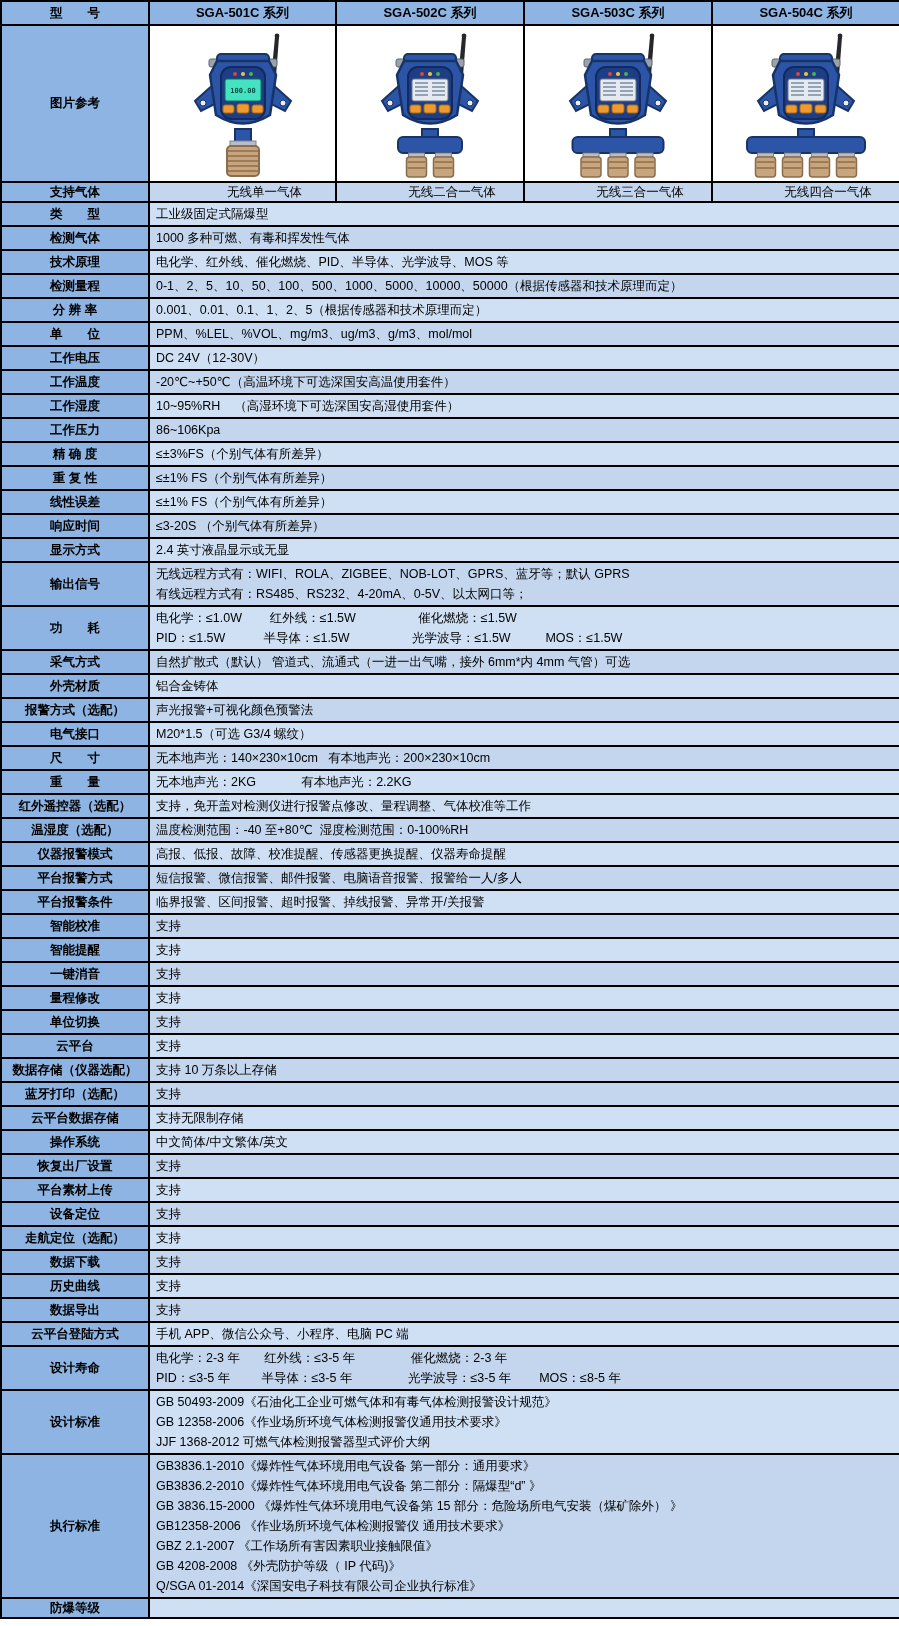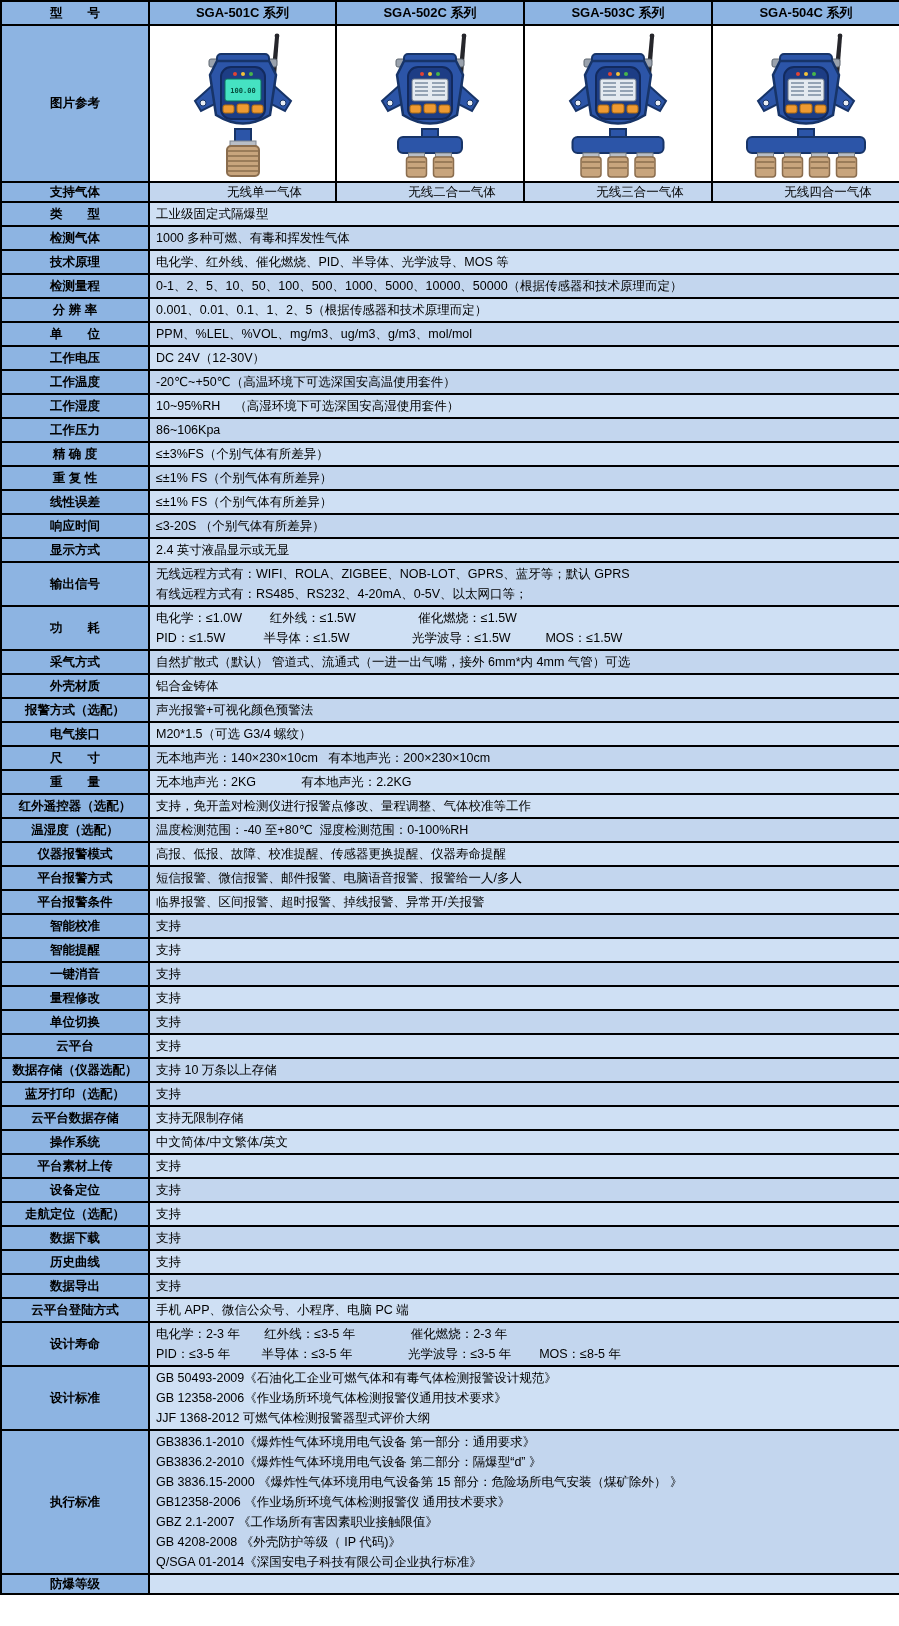--- a/index.html
+++ b/index.html
@@ -440,20 +440,26 @@
           <td class="value-cell" colspan="4">
             <div class="vline">支持无限制存储</div>
           </td>
         </tr>
         <tr class="spec r-light">
           <td class="label-cell">操作系统</td>
           <td class="value-cell" colspan="4">
             <div class="vline">中文简体/中文繁体/英文</div>
           </td>
         </tr>
+        <tr class="spec r-alt">
+          <td class="label-cell">恢复出厂设置</td>
+          <td class="value-cell" colspan="4">
+            <div class="vline">支持</div>
+          </td>
+        </tr>
         <tr class="spec r-light">
           <td class="label-cell">平台素材上传</td>
           <td class="value-cell" colspan="4">
             <div class="vline">支持</div>
           </td>
         </tr>
         <tr class="spec r-alt">
           <td class="label-cell">设备定位</td>
           <td class="value-cell" colspan="4">
             <div class="vline">支持</div>

